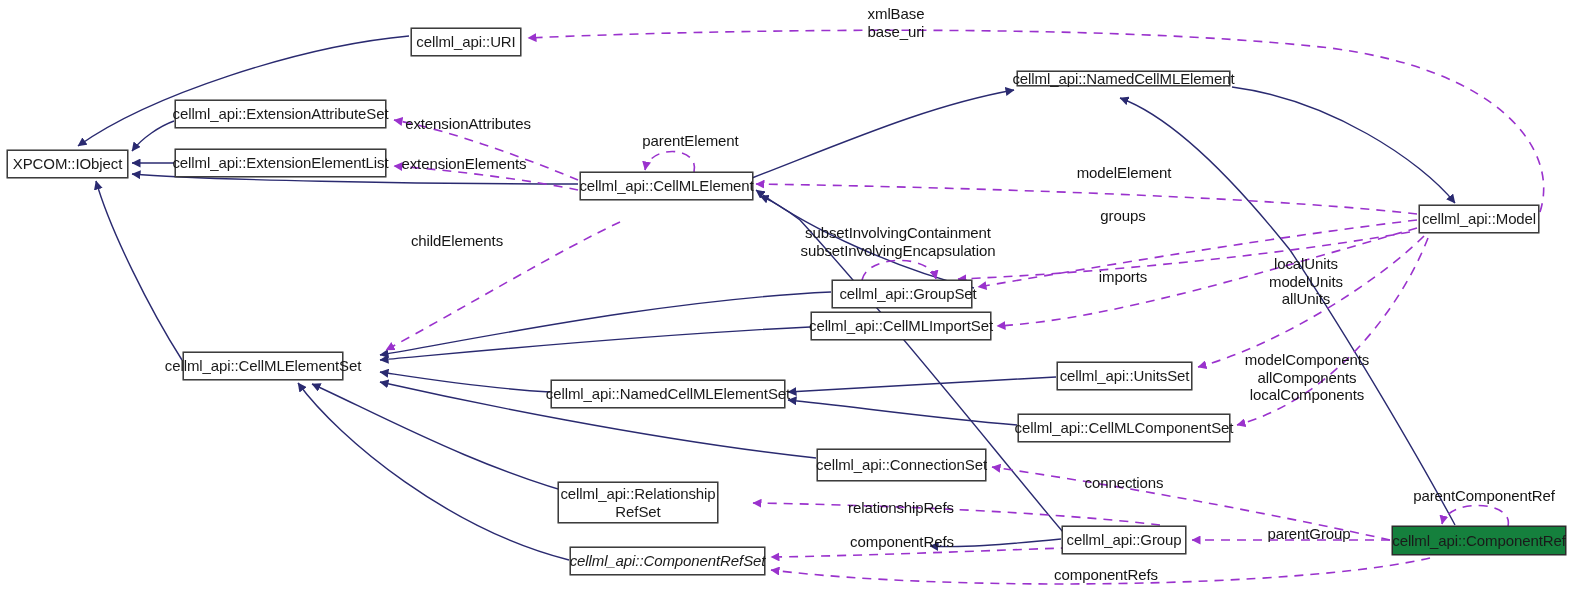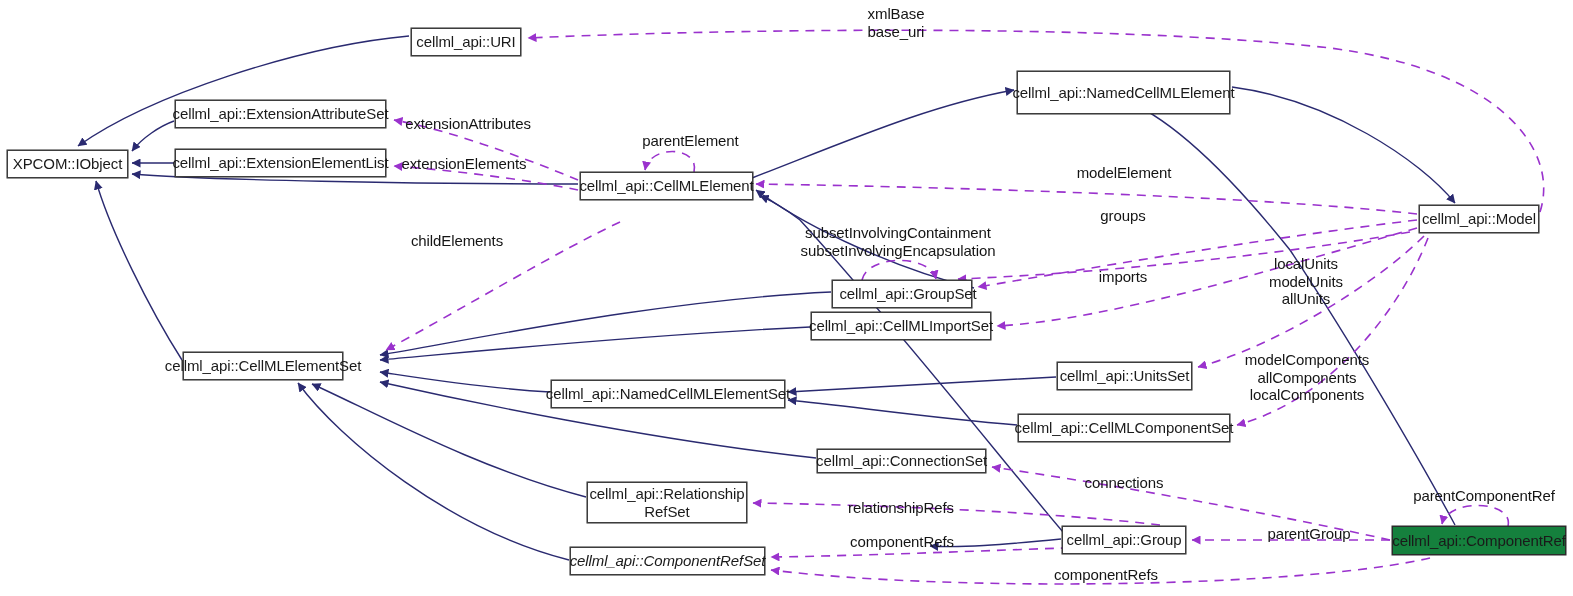--- a/index.html
+++ b/index.html
@@ -140,41 +140,41 @@
   </svg>
 
   <div class="node" style="left:7px;top:150px;width:121px;height:28px;">XPCOM::IObject</div>
 
   <div class="node" style="left:411px;top:28px;width:110px;height:28px;">cellml_api::URI</div>
 
   <div class="node" style="left:175px;top:100px;width:211px;height:28px;">cellml_api::ExtensionAttributeSet</div>
 
   <div class="node" style="left:175px;top:149px;width:211px;height:28px;">cellml_api::ExtensionElementList</div>
 
-  <div class="node" style="left:1017px;top:71px;width:213px;height:43px;">cellml_api::NamedCellMLElement</div>
+  <div class="node" style="left:1017px;top:71px;width:213px;height:15px;">cellml_api::NamedCellMLElement</div>
 
   <div class="node" style="left:580px;top:172px;width:173px;height:28px;">cellml_api::CellMLElement</div>
 
   <div class="node" style="left:1419px;top:205px;width:120px;height:28px;">cellml_api::Model</div>
 
   <div class="node" style="left:832px;top:280px;width:140px;height:28px;padding-left:12px;">cellml_api::GroupSet</div>
 
   <div class="node" style="left:811px;top:312px;width:180px;height:28px;">cellml_api::CellMLImportSet</div>
 
   <div class="node" style="left:183px;top:352px;width:160px;height:28px;">cellml_api::CellMLElementSet</div>
 
   <div class="node" style="left:1057px;top:362px;width:135px;height:28px;">cellml_api::UnitsSet</div>
 
   <div class="node" style="left:551px;top:380px;width:234px;height:28px;">cellml_api::NamedCellMLElementSet</div>
 
   <div class="node" style="left:1018px;top:414px;width:212px;height:28px;">cellml_api::CellMLComponentSet</div>
 
-  <div class="node" style="left:817px;top:449px;width:169px;height:24px;">cellml_api::ConnectionSet</div>
-
-  <div class="node" style="left:587px;top:482px;width:160px;height:41px;">cellml_api::Relationship
+  <div class="node" style="left:817px;top:449px;width:169px;height:32px;">cellml_api::ConnectionSet</div>
+
+  <div class="node" style="left:558px;top:482px;width:160px;height:41px;">cellml_api::Relationship
 RefSet</div>
 
   <div class="node" style="left:570px;top:547px;width:195px;height:28px;font-style:italic;">cellml_api::ComponentRefSet</div>
 
   <div class="node" style="left:1062px;top:526px;width:124px;height:28px;">cellml_api::Group</div>
 
   <div class="node highlight" style="left:1392px;top:526px;width:174px;height:29px;">cellml_api::ComponentRef</div>
 
   <div class="edge-label" style="left:896px;top:5px;">xmlBase
 base_uri</div>

